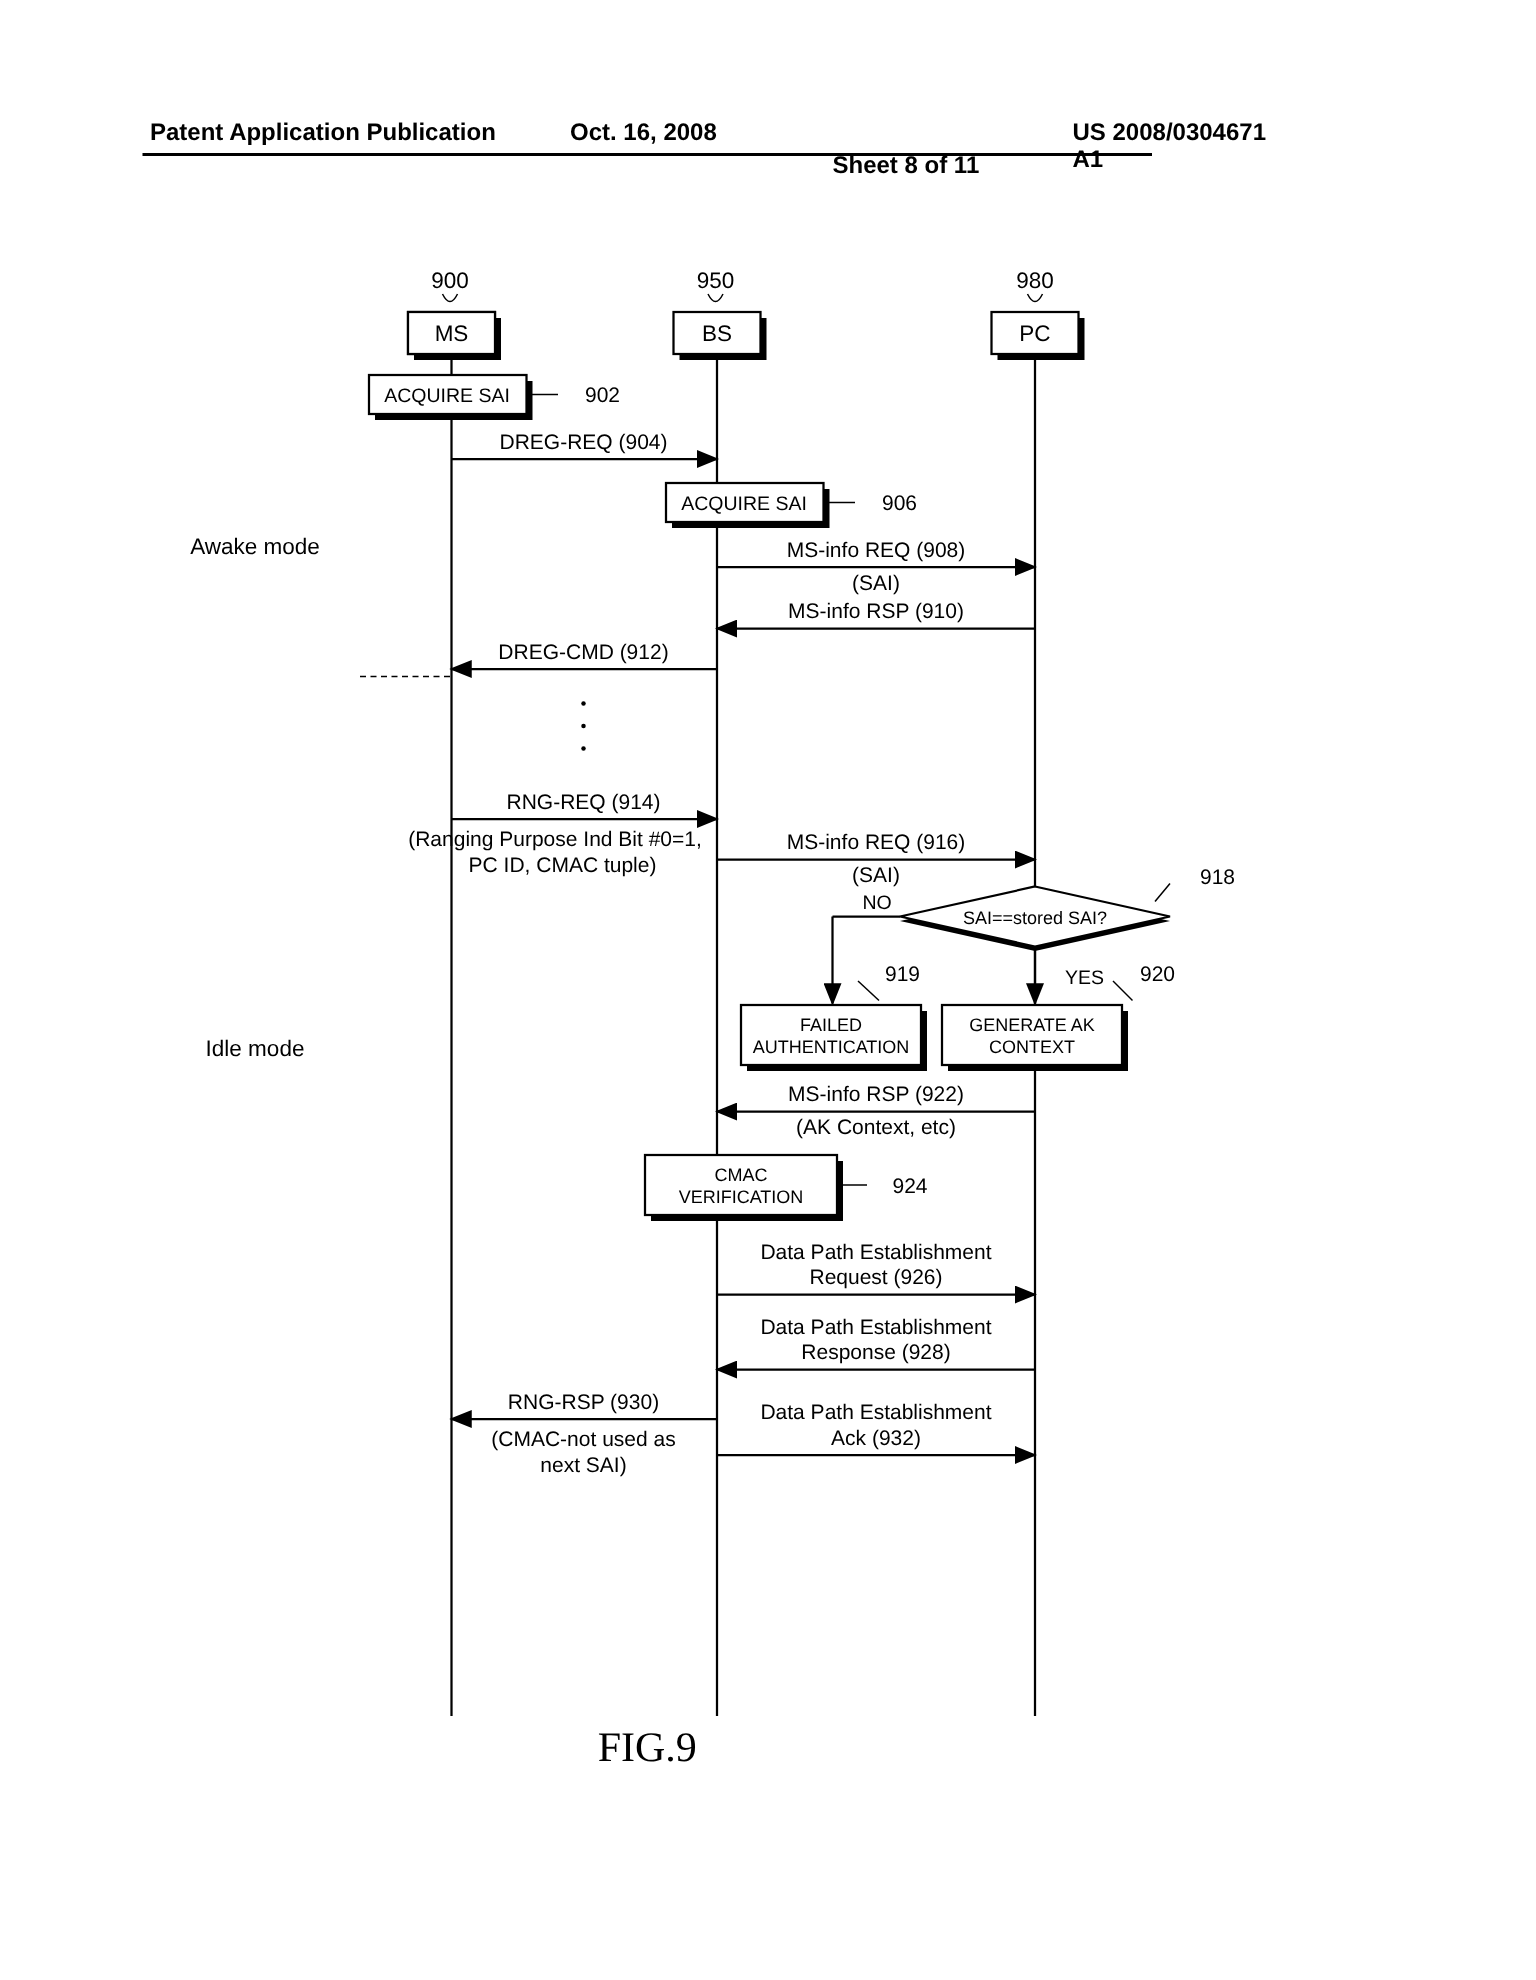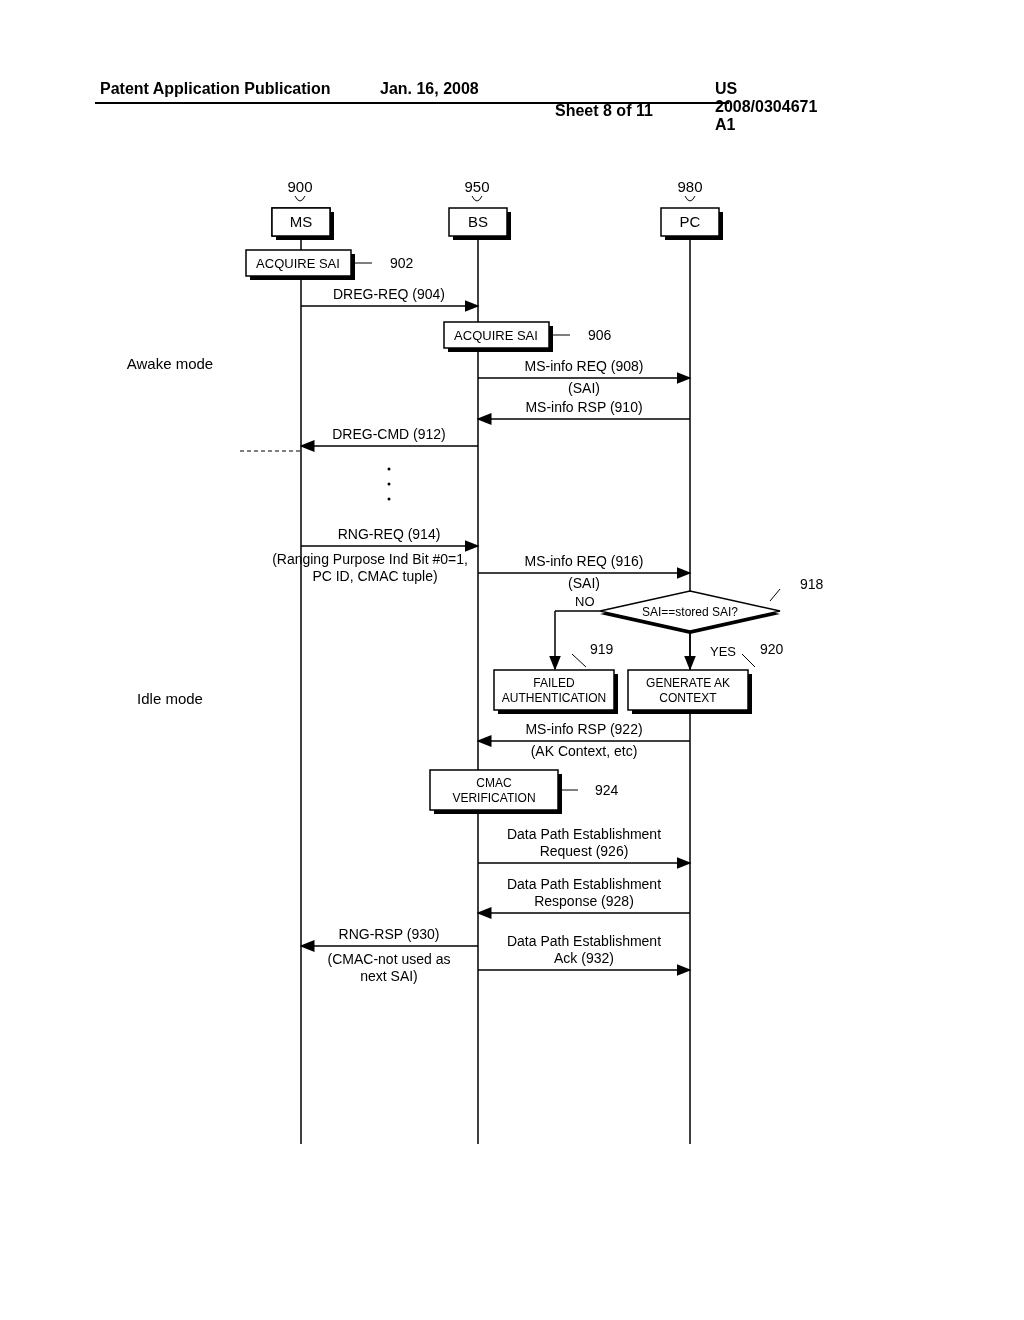--- a/index.html
+++ b/index.html
@@ -6,20 +6,21 @@
   margin: 0;
   padding: 0;
   font-family: Arial, Helvetica, sans-serif;
   background: #fff;
   width: 1024px;
 }
 .page {
   width: 824px;
   height: 1320px;
   position: relative;
+  padding-left: 39px;
 }
 .header {
   position: absolute;
   top: 80px;
   left: 0;
   right: 0;
   padding: 0 100px;
   font-size: 16px;
   font-weight: bold;
 }
@@ -51,21 +52,21 @@
   font-size: 28px;
 }
 svg { font-family: Arial, sans-serif; }
 </style>
 </head>
 <body>
 
 <div class="page">
   <div class="header">
     <span class="left">Patent Application Publication</span>
-    <span class="mid">Jan. 16, 2008</span>
+    <span class="mid">Oct. 16, 2008</span>
     <span class="mid2">Sheet 8 of 11</span>
     <span class="right">US 2008/0304671 A1</span>
   </div>
   <div class="header-line"></div>
 
   <div class="diagram">
     <svg width="1024" height="980" viewBox="0 0 1024 980">
       <defs>
         <marker id="arrow" markerWidth="10" markerHeight="8" refX="9" refY="4" orient="auto">
           <path d="M0,0 L10,4 L0,8 Z" fill="#000"></path>
@@ -189,13 +190,14 @@
       <text x="389" y="790" font-size="14" text-anchor="middle">(CMAC-not used as</text>
       <text x="389" y="807" font-size="14" text-anchor="middle">next SAI)</text>
 
       <text x="584" y="772" font-size="14" text-anchor="middle">Data Path Establishment</text>
       <text x="584" y="789" font-size="14" text-anchor="middle">Ack (932)</text>
       <line x1="478" y1="796" x2="690" y2="796" stroke="#000" stroke-width="1.5" marker-end="url(#arrow)"></line>
 
     </svg>
   </div>
 
+  <div class="fig-caption">FIG.9</div>
 </div>
 
 </body></html>

